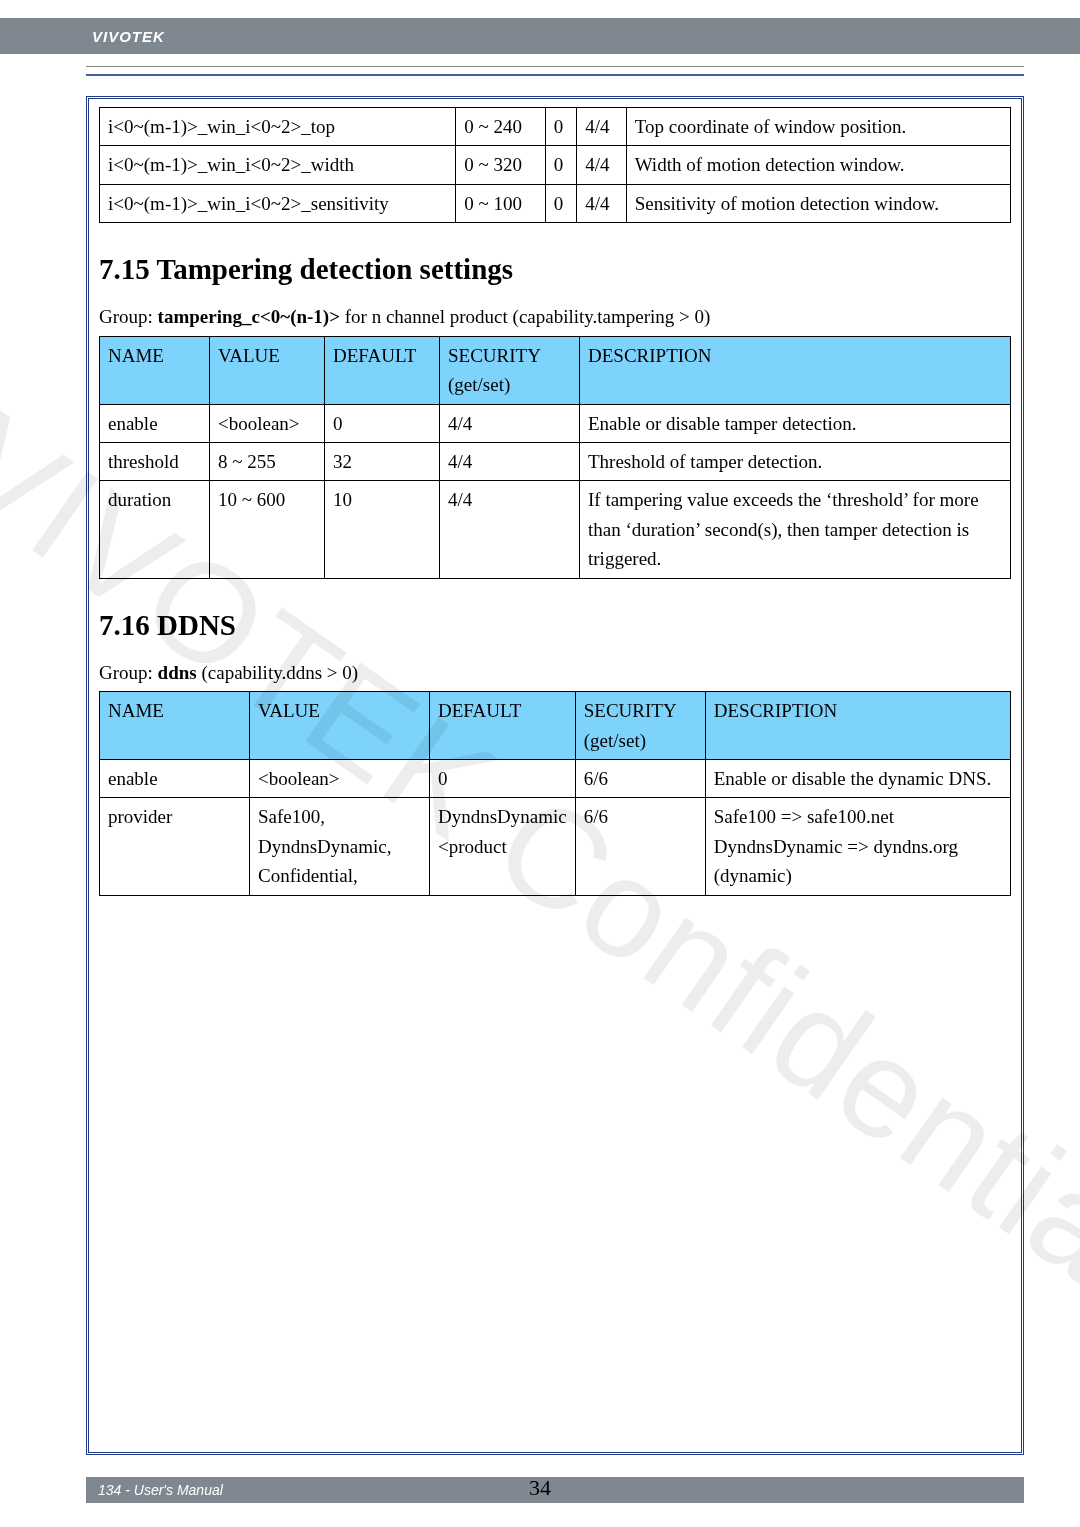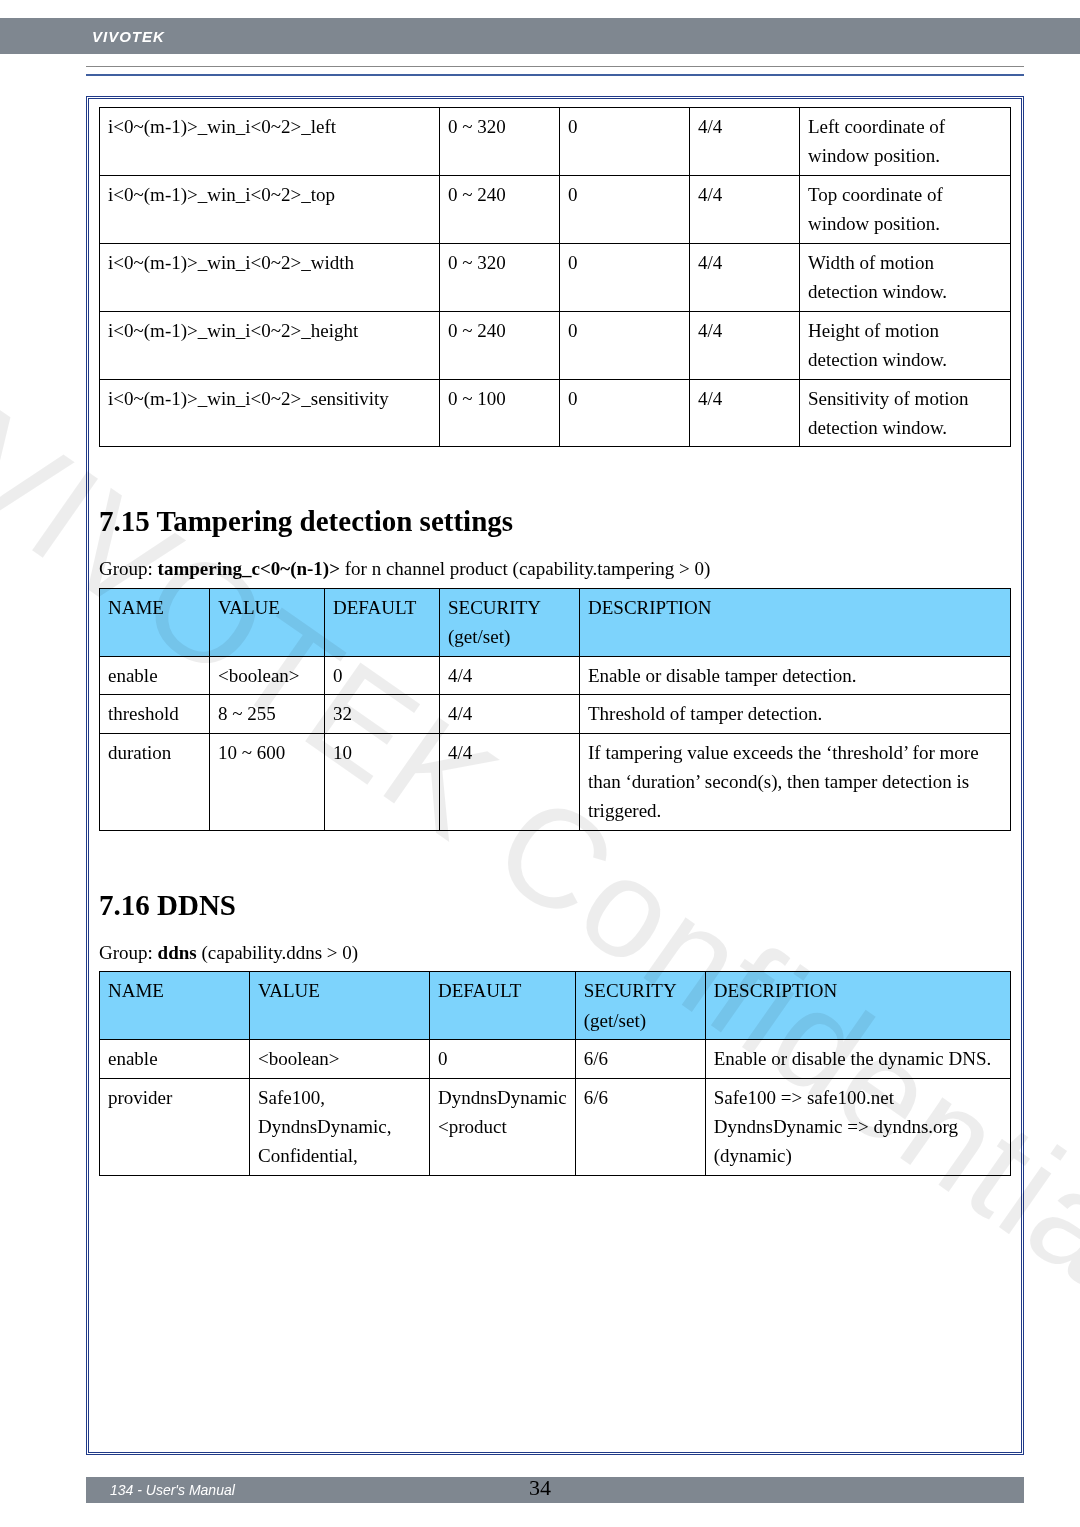--- a/index.html
+++ b/index.html
@@ -52,21 +52,21 @@
   }
   .footer-bar {
     position: absolute;
     bottom: 24px;
     left: 86px;
     right: 56px;
     height: 26px;
     background: #7f8790;
     display: flex;
     align-items: center;
-    padding-left: 24px;
+    padding-left: 12px;
     color: #fff;
     font-family: Arial, sans-serif;
     font-style: italic;
     font-size: 14px;
   }
   .center-pg {
     position: absolute;
     bottom: 26px;
     left: 50%;
     transform: translateX(-50%);
@@ -94,21 +94,21 @@
   .t2 .h2 { width: 115px; }
   .t2 .h3 { width: 115px; }
   .t2 .h4 { width: 140px; }
   .t3 .d1 { width: 150px; }
   .t3 .d2 { width: 180px; }
   .t3 .d3 { width: 120px; }
   .t3 .d4 { width: 130px; }
   h2.sec {
     font-size: 29px;
     font-weight: bold;
-    margin-top: 52px;
+    margin-top: 24px;
     margin-bottom: 10px;
   }
   .group-line { margin-bottom: 4px; }
   .watermark {
     position: absolute;
     left: 50%;
     top: 56%;
     transform: translate(-50%,-50%) rotate(35deg);
     font-family: Arial, sans-serif;
     font-size: 140px;
@@ -126,46 +126,32 @@
   <span class="brand">VIVOTEK</span>
 </div>
 <div class="rule-strip"></div>
 
 <div class="content">
   <div class="watermark">VIVOTEK Confidential</div>
 
   <table class="param t1">
     <tbody>
       <tr>
-        <td class="c1">i&lt;0~(m-1)&gt;_win_i&lt;0~2&gt;_left</td>
-        <td class="c2">0 ~ 320</td>
-        <td class="c3">0</td>
-        <td class="c4">4/4</td>
-        <td>Left coordinate of window position.</td>
-      </tr>
-      <tr>
         <td>i&lt;0~(m-1)&gt;_win_i&lt;0~2&gt;_top</td>
         <td>0 ~ 240</td>
         <td>0</td>
         <td>4/4</td>
         <td>Top coordinate of window position.</td>
       </tr>
       <tr>
         <td>i&lt;0~(m-1)&gt;_win_i&lt;0~2&gt;_width</td>
         <td>0 ~ 320</td>
         <td>0</td>
         <td>4/4</td>
         <td>Width of motion detection window.</td>
-      </tr>
-      <tr>
-        <td>i&lt;0~(m-1)&gt;_win_i&lt;0~2&gt;_height</td>
-        <td>0 ~ 240</td>
-        <td>0</td>
-        <td>4/4</td>
-        <td>Height of motion detection window.</td>
       </tr>
       <tr>
         <td>i&lt;0~(m-1)&gt;_win_i&lt;0~2&gt;_sensitivity</td>
         <td>0 ~ 100</td>
         <td>0</td>
         <td>4/4</td>
         <td>Sensitivity of motion detection window.</td>
       </tr>
     </tbody>
   </table>

